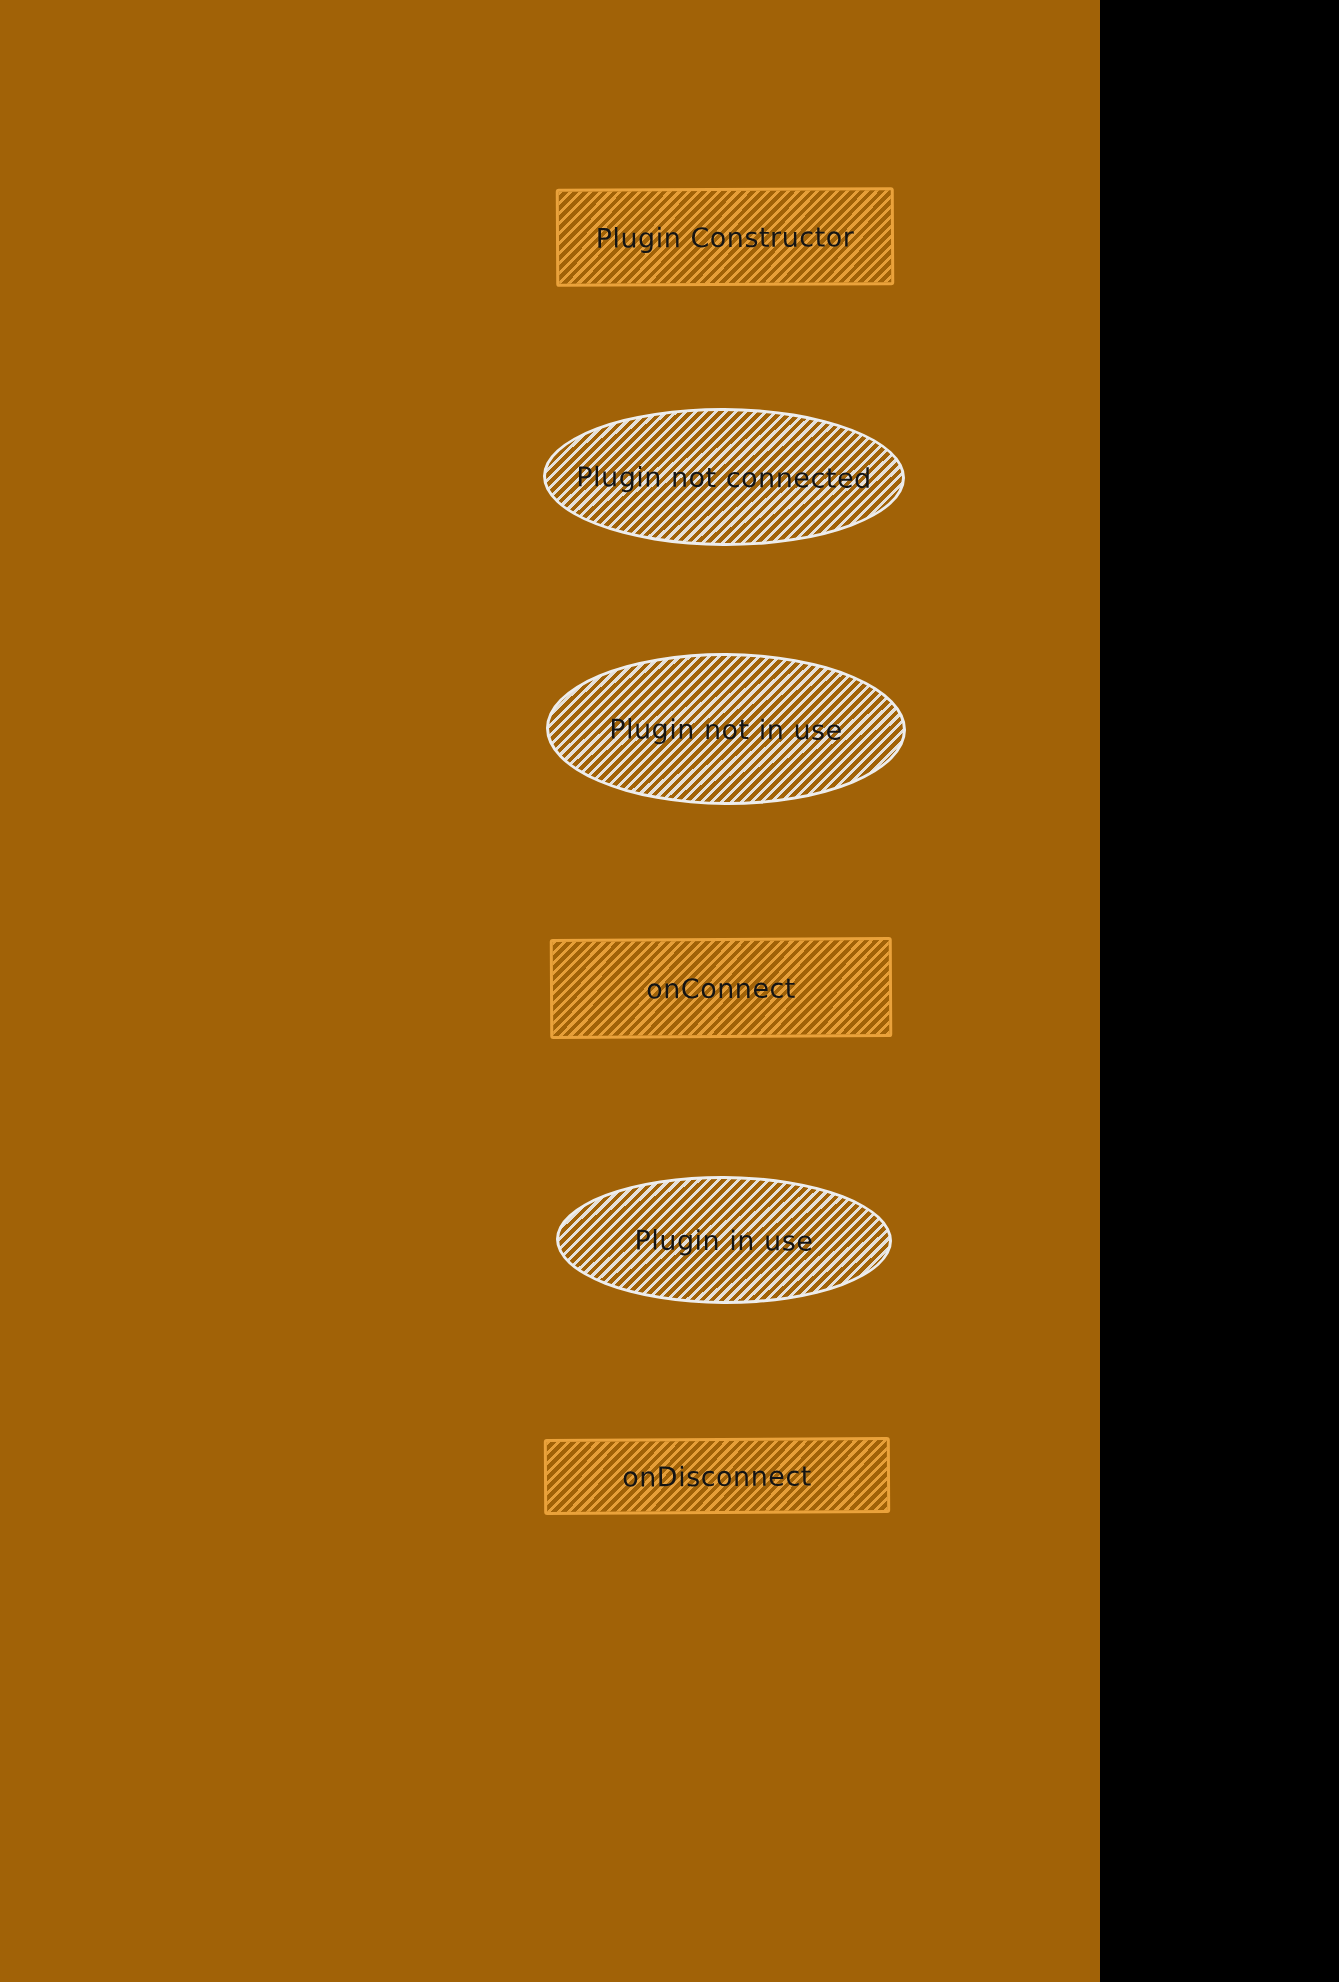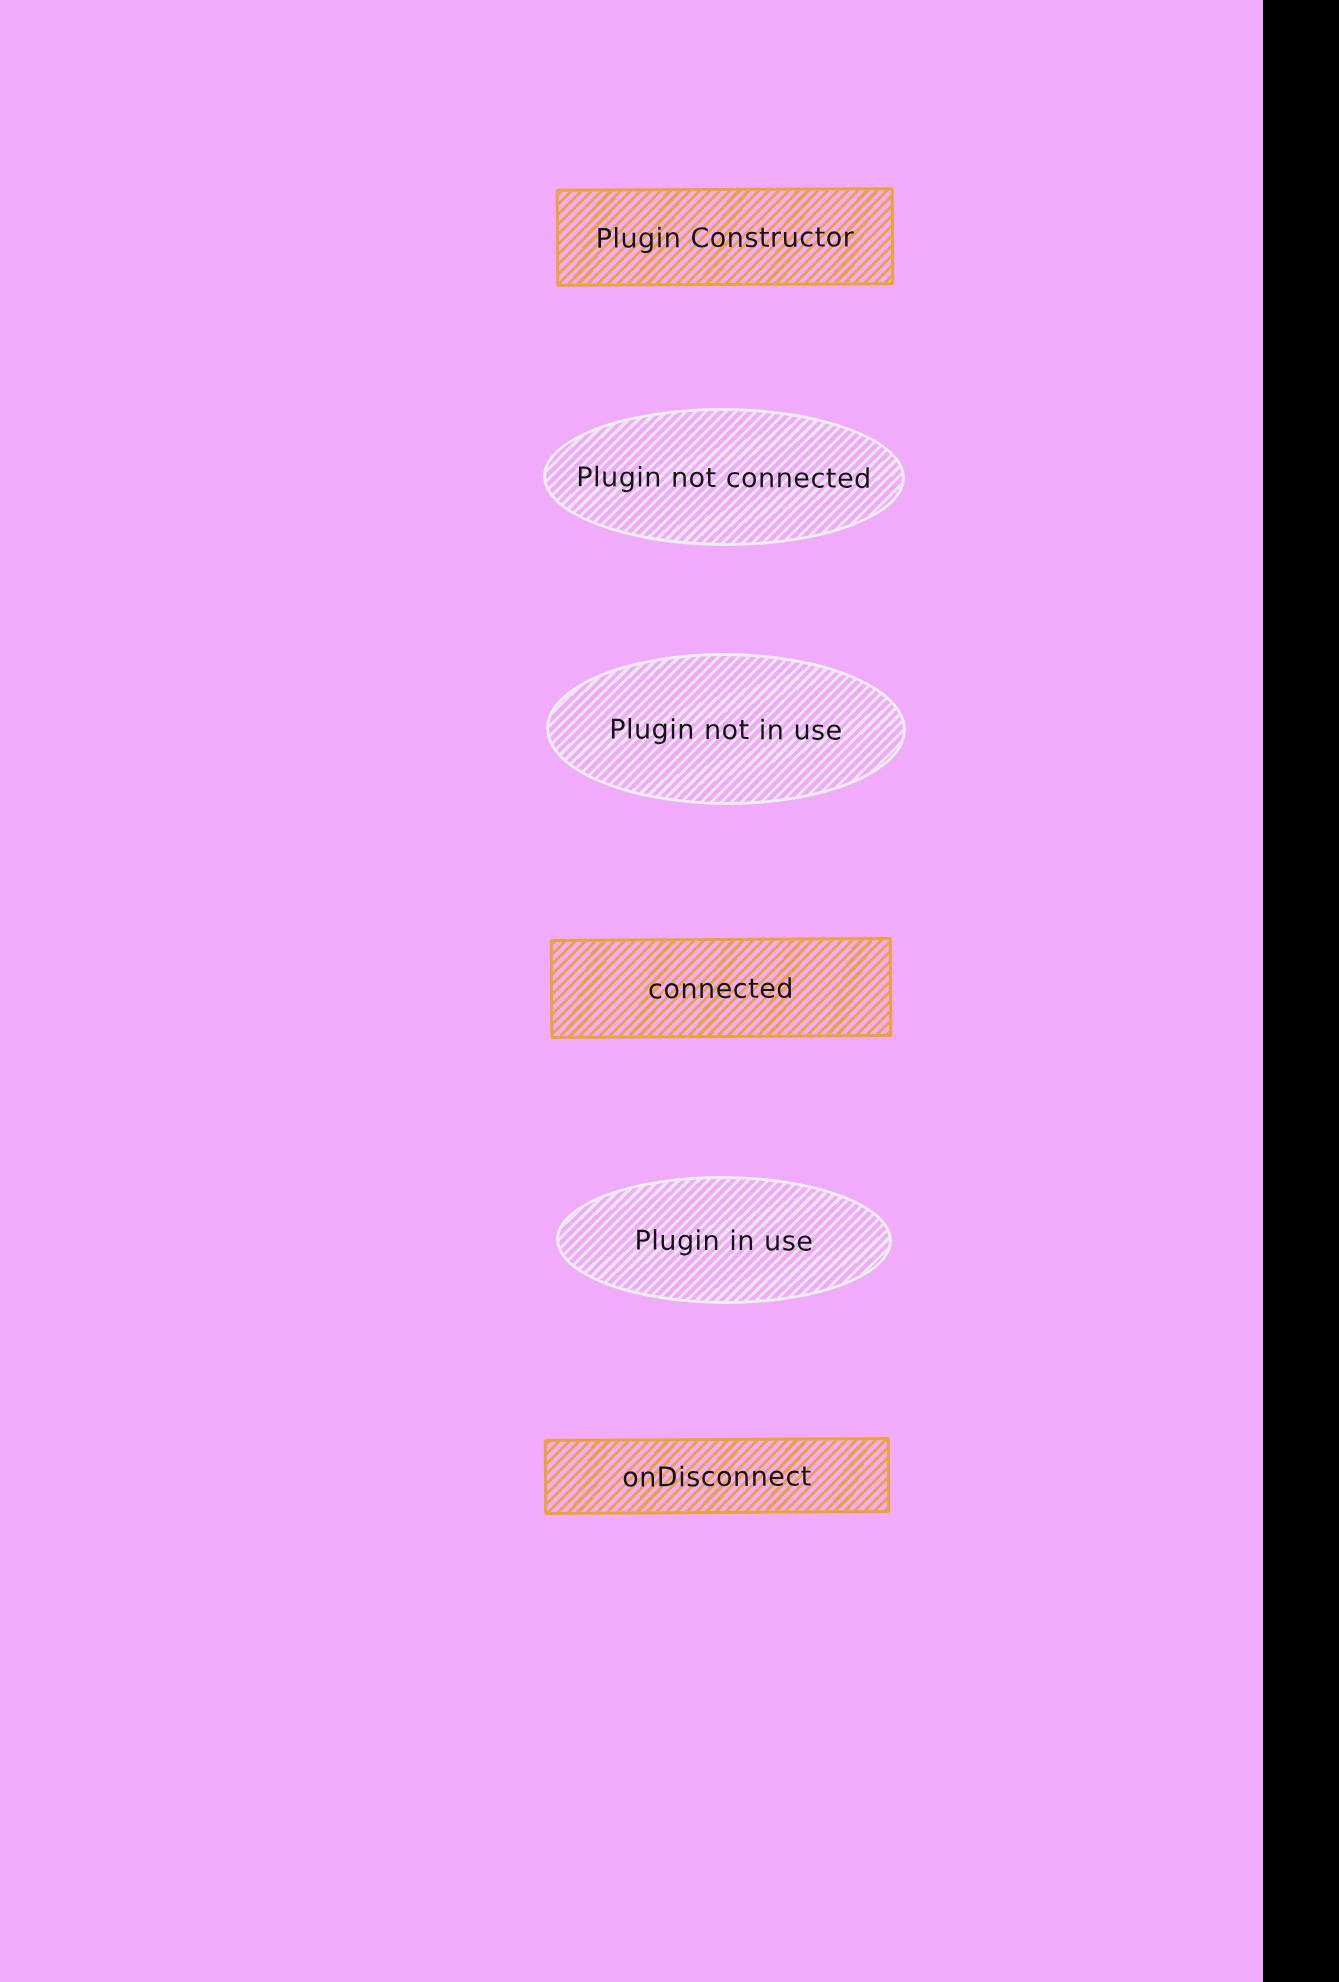--- a/index.html
+++ b/index.html
@@ -2,23 +2,23 @@
 <html><head>
 <meta charset="utf-8">
 <style>
   * { margin: 0; padding: 0; box-sizing: border-box; }
   html, body {
     background: #000000;
     font-family: "DejaVu Sans", "Liberation Sans", sans-serif;
   }
   .canvas {
     position: relative;
-    width: 1263px;
+    width: 1100px;
     height: 1982px;
-    background: #f0abfc;
+    background: #a16207;
     overflow: hidden;
     text-decoration: underline;
   }
   .node {
     position: absolute;
     display: flex;
     align-items: center;
     justify-content: center;
     text-align: center;
     color: #141414;
@@ -77,21 +77,21 @@
 
   <div class="node ellipse n1">
     <span class="label">Plugin not connected</span>
   </div>
 
   <div class="node ellipse n2">
     <span class="label">Plugin not in use</span>
   </div>
 
   <div class="node rect n3">
-    <span class="label">connected</span>
+    <span class="label">onConnect</span>
   </div>
 
   <div class="node ellipse n4">
     <span class="label">Plugin in use</span>
   </div>
 
   <div class="node rect n5">
     <span class="label">onDisconnect</span>
   </div>
 

